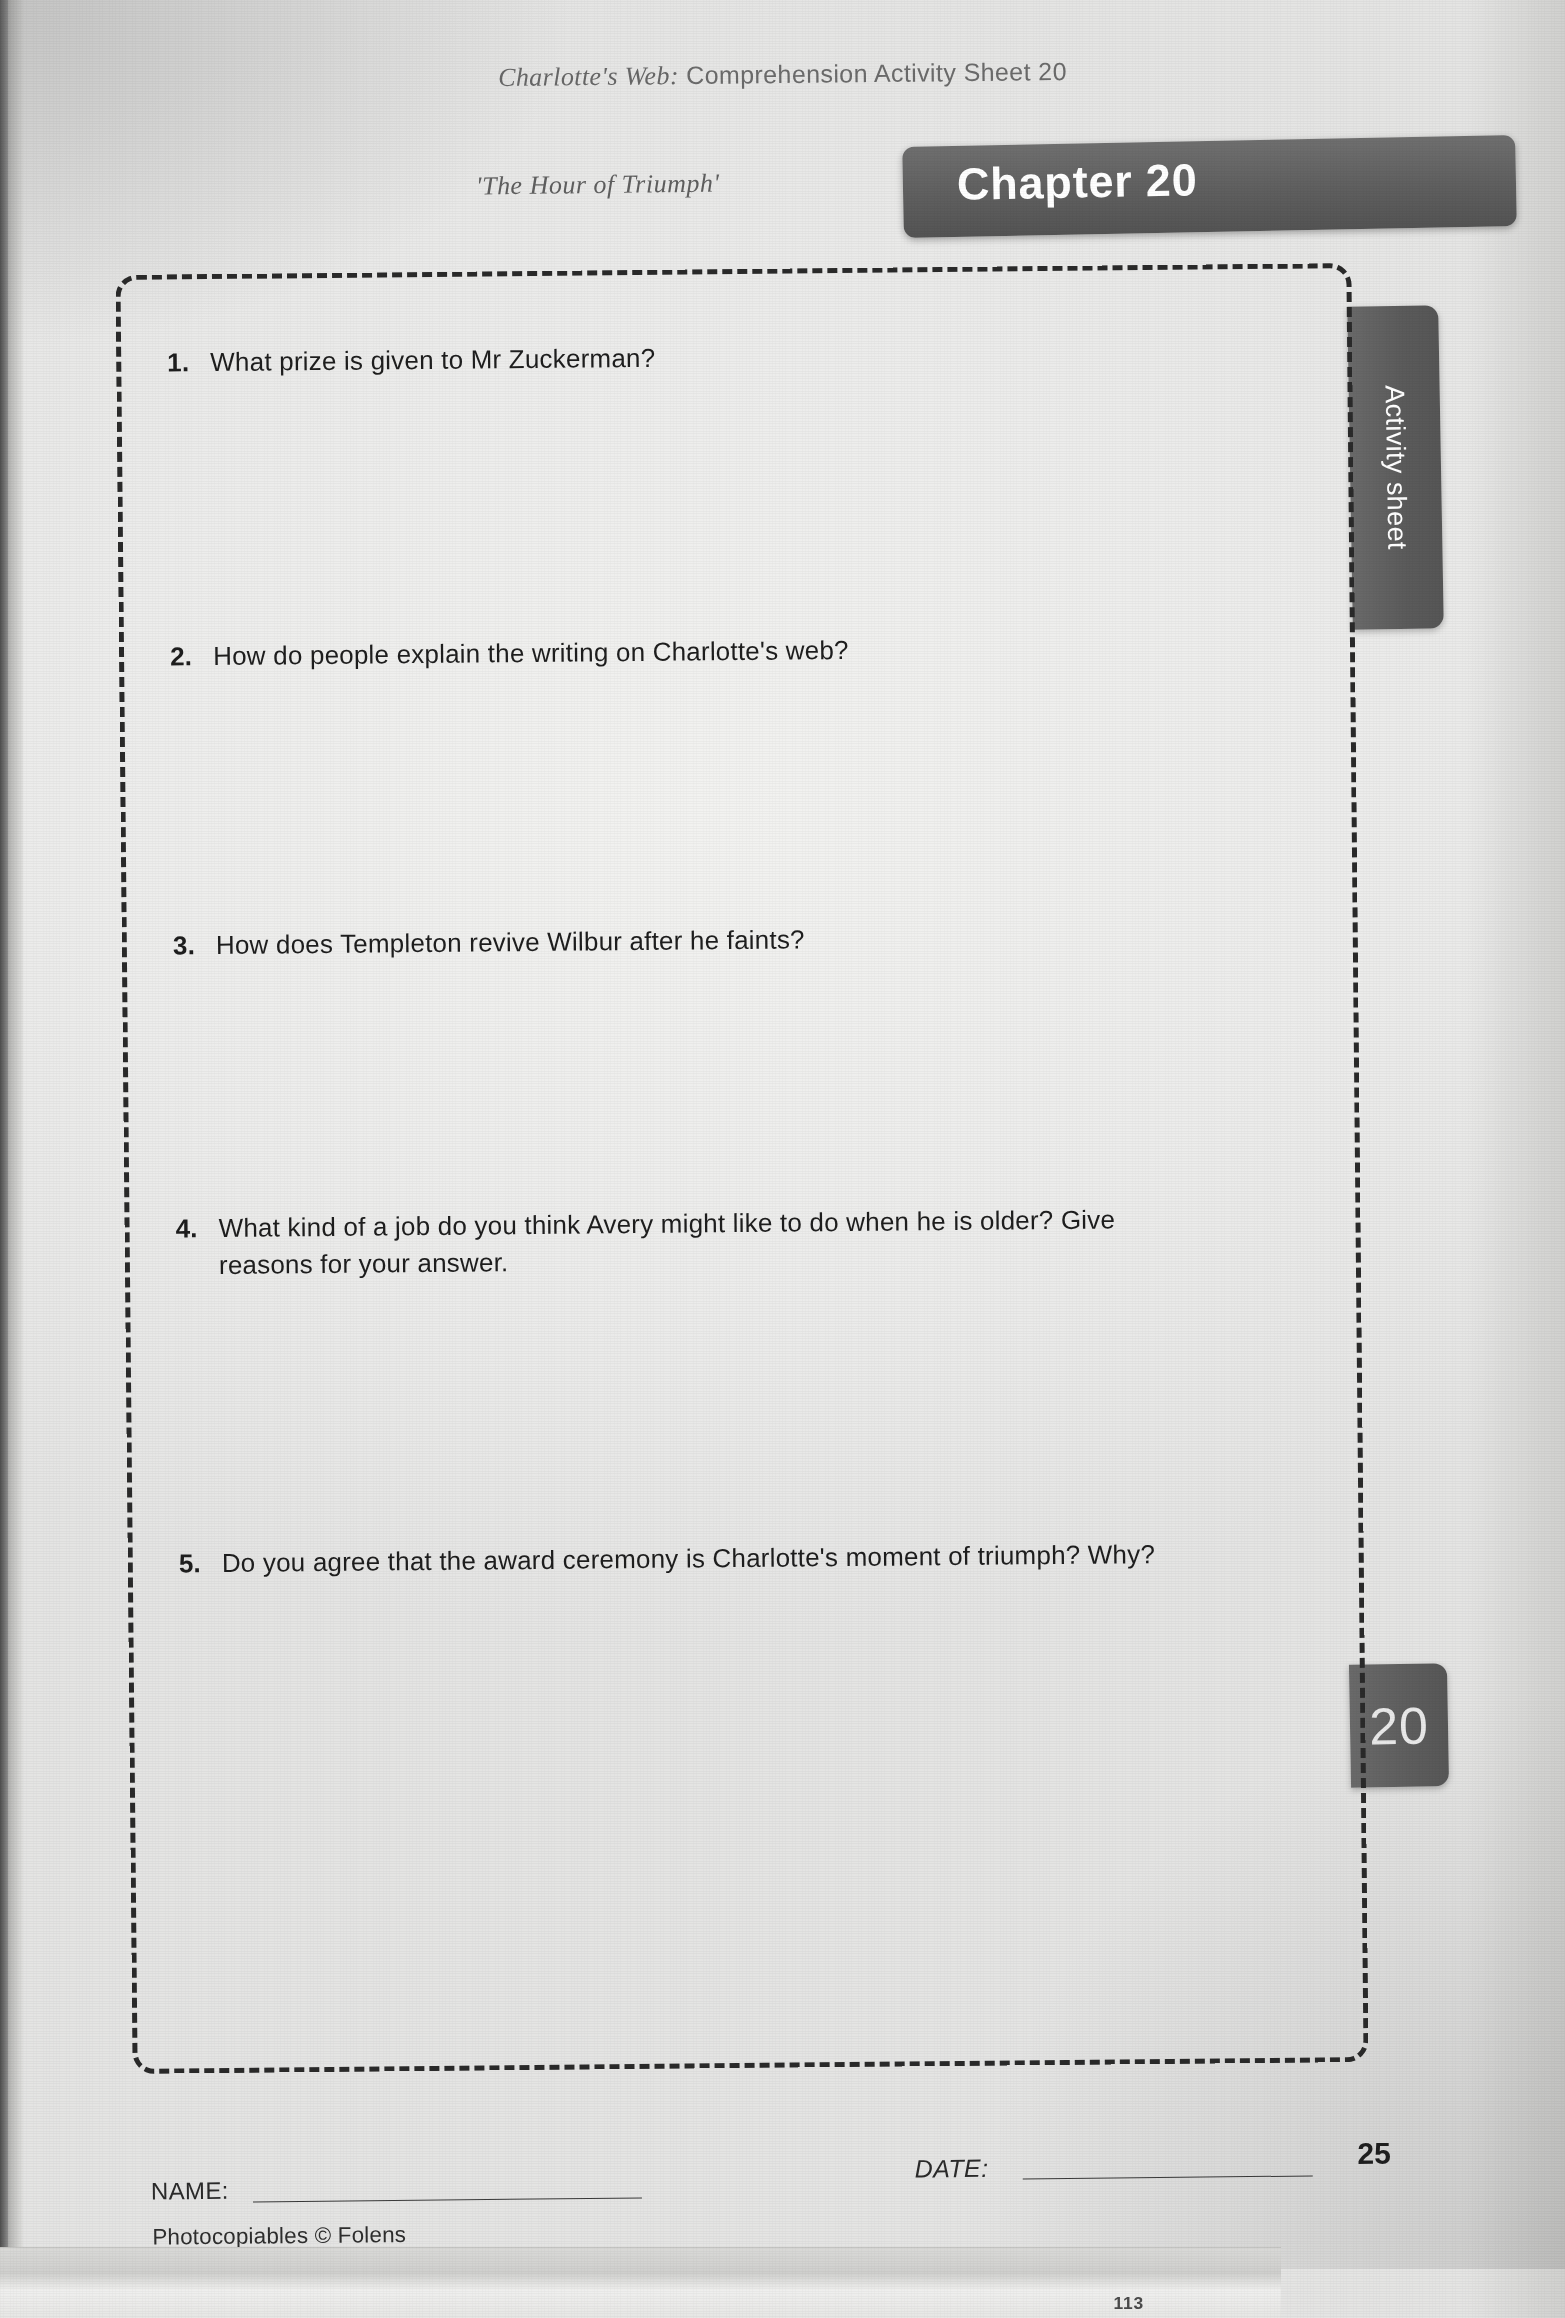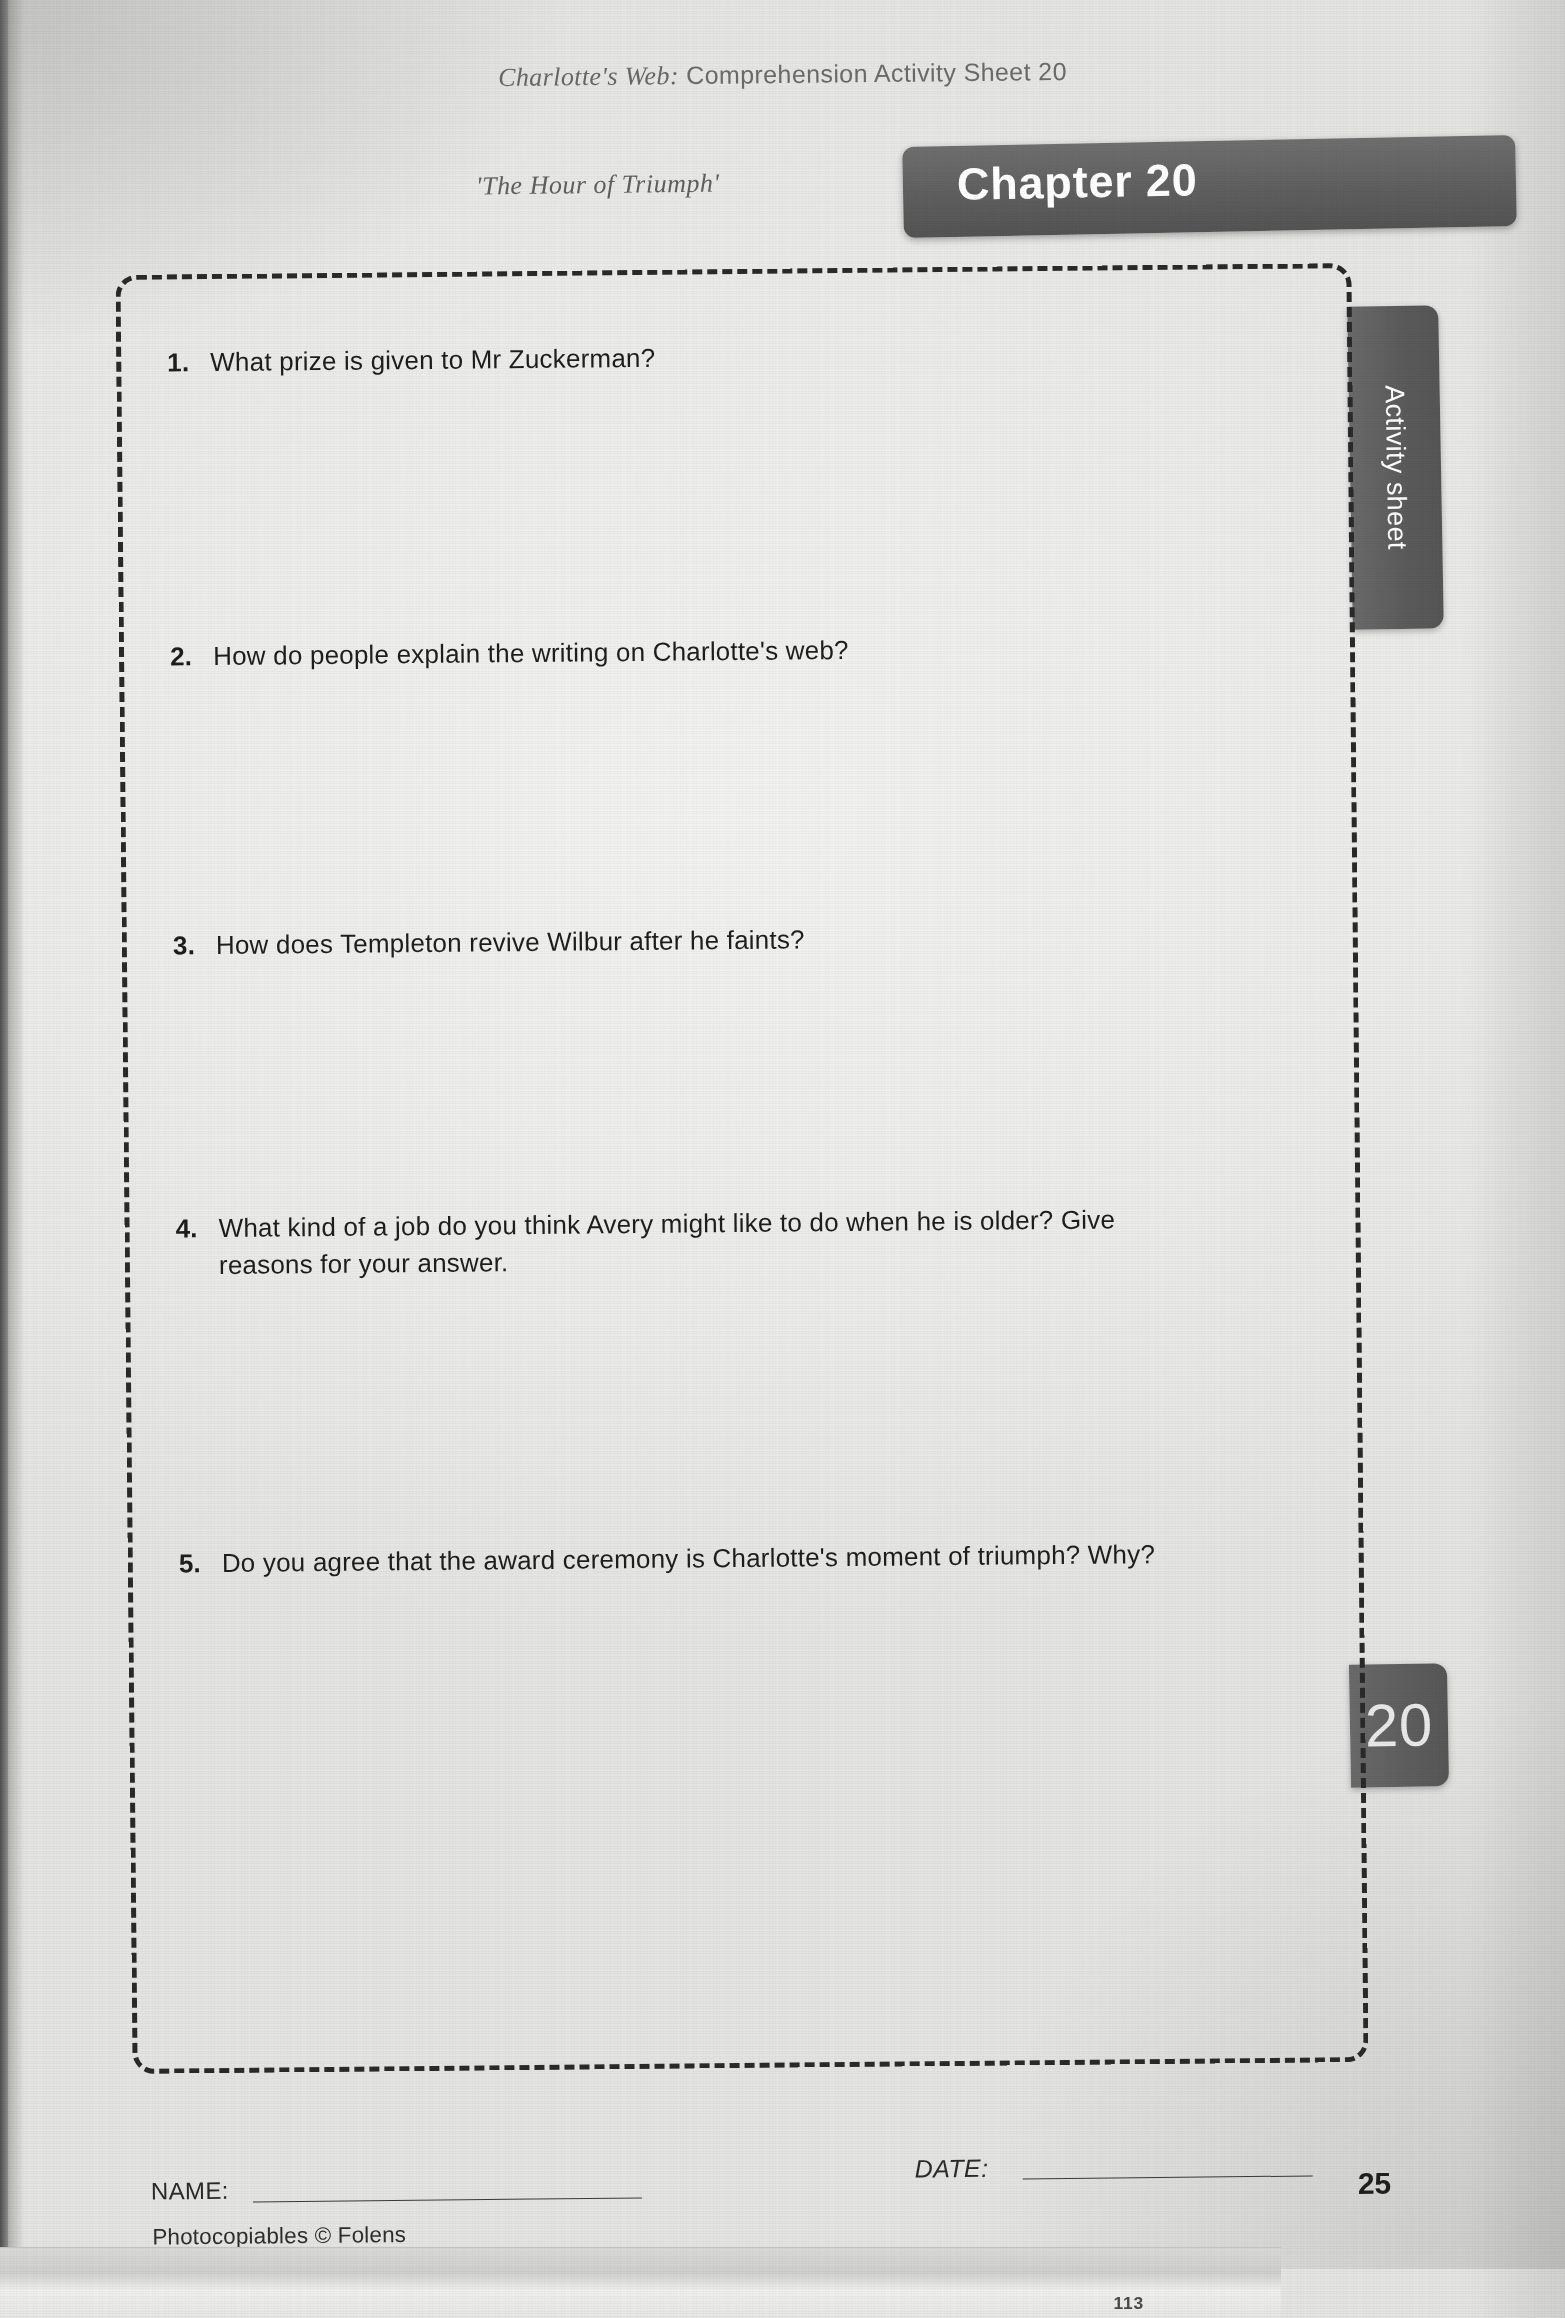--- a/index.html
+++ b/index.html
@@ -167,21 +167,21 @@
     background: linear-gradient(to right, #6a6a6a 0%, #5c5c5c 70%, #575757 100%);
     border-radius: 0 13.2px 13.2px 0;
     transform: rotate(-1.0deg);
     box-shadow: 0 2.5px 6.6px rgba(0,0,0,.25);
     display: flex;
     align-items: center;
     justify-content: center;
   }
   .num-tab .label {
     color: #e9e9e9;
-    font-size: 60px;
+    font-size: 52px;
     letter-spacing: 0.8px;
   }
 
   
   .dashed-box {
     position: absolute;
     left: 124px; top: 269px;
     width: 1226px; height: 1789px;
     border: 5.8px dashed #2a2a2a;
     border-radius: 21.5px;
@@ -252,21 +252,20 @@
     left: 1023px; top: 61px;
     width: 290px; height: 0;
     border-bottom: 1.7px solid #3a3a3a;
   }
   .page-number {
     position: absolute;
     left: 1358px; top: 23px;
     font-size: 30px;
     font-weight: bold;
     color: #1f1f1f;
-    margin-top: 30px;
   }
   .copyright {
     position: absolute;
     left: 152px; top: 98px;
     font-size: 22.4px;
     color: #2e2e2e;
     letter-spacing: 0.2px;
   }
 </style>
 </head>

